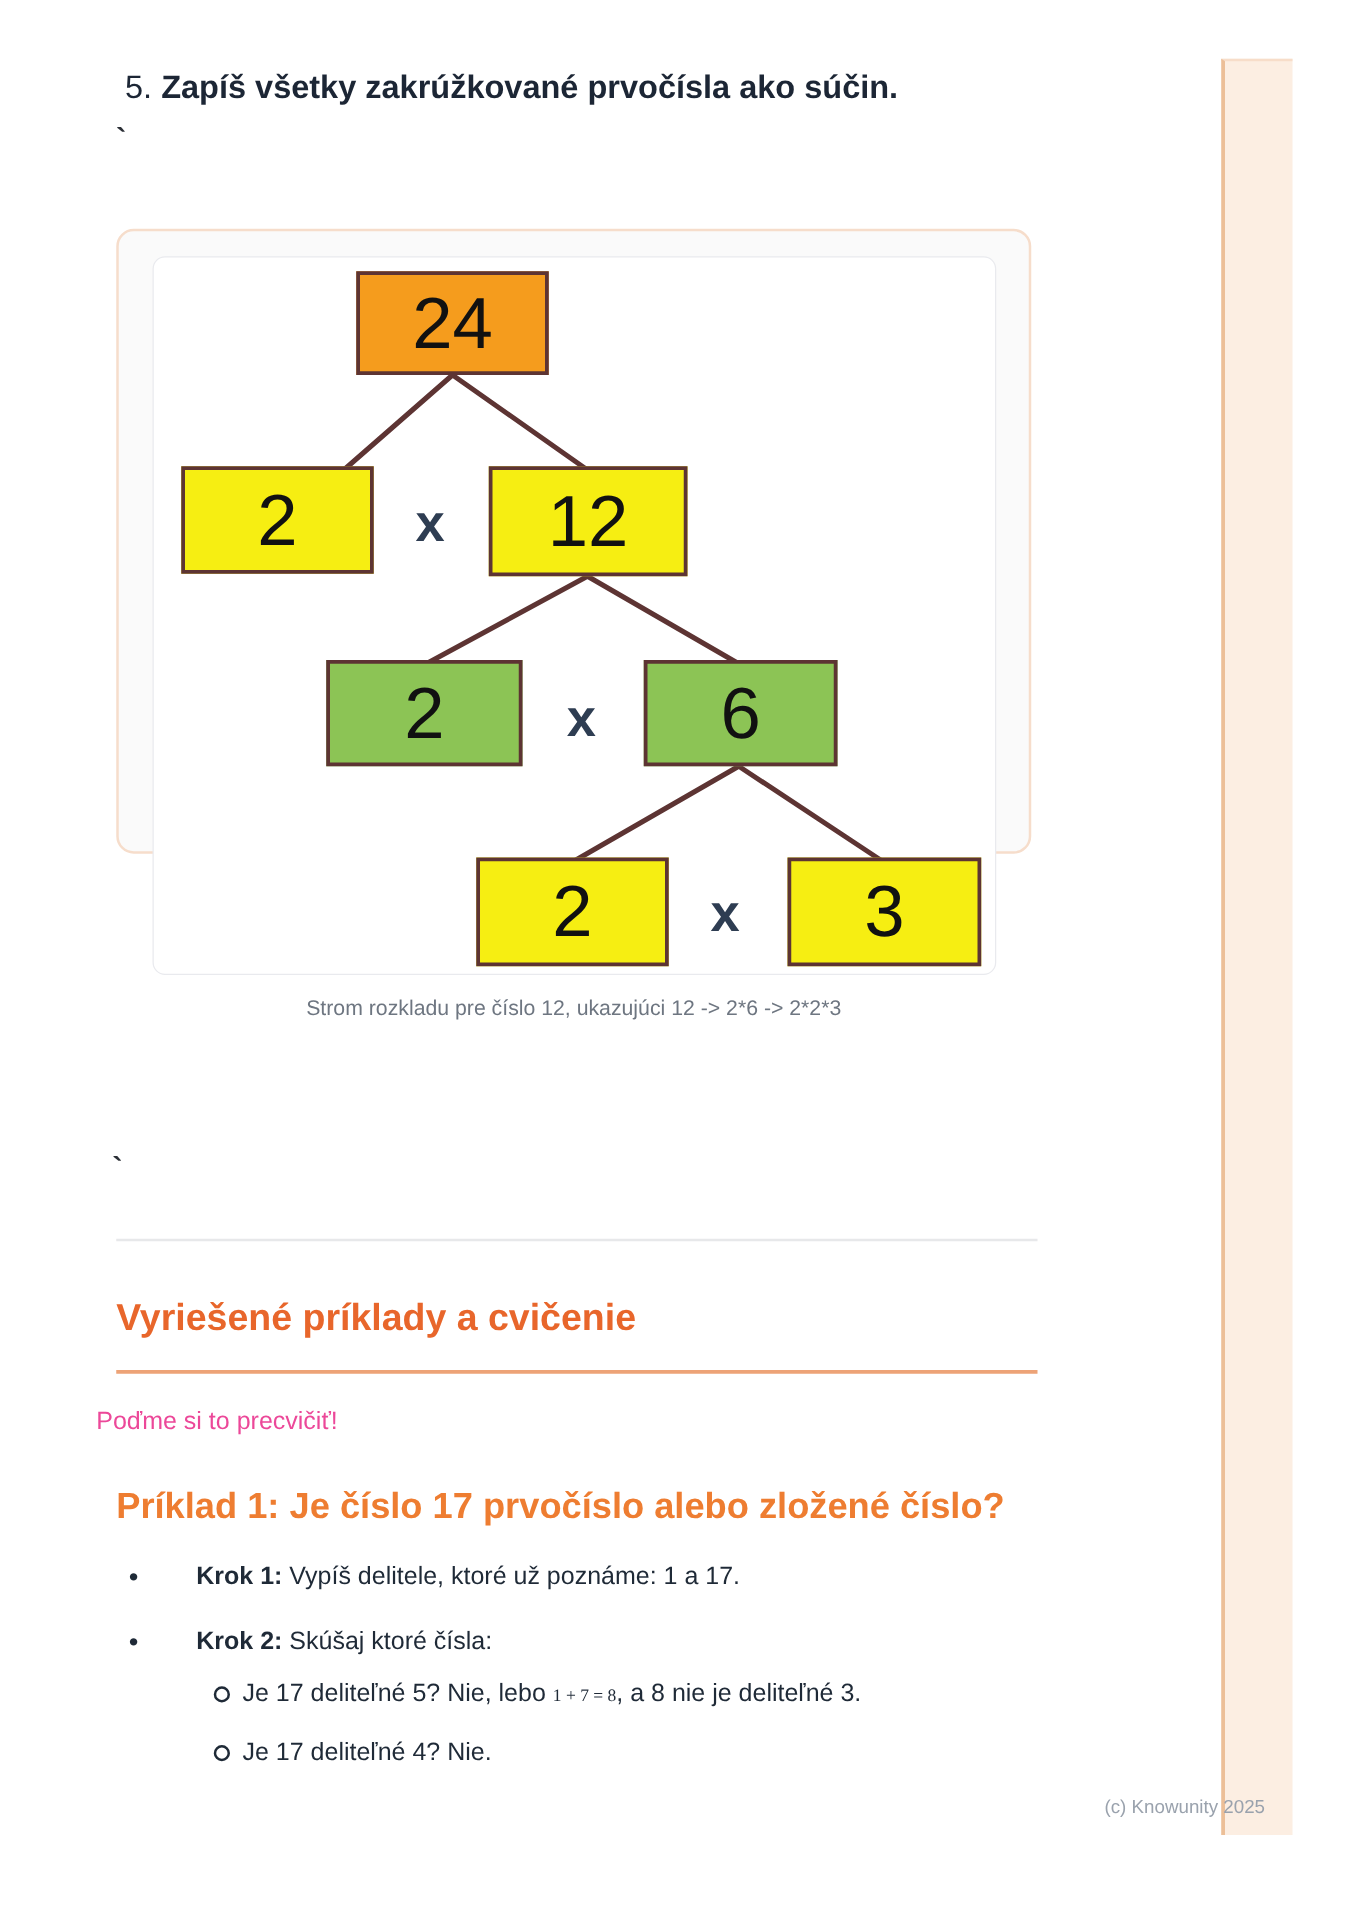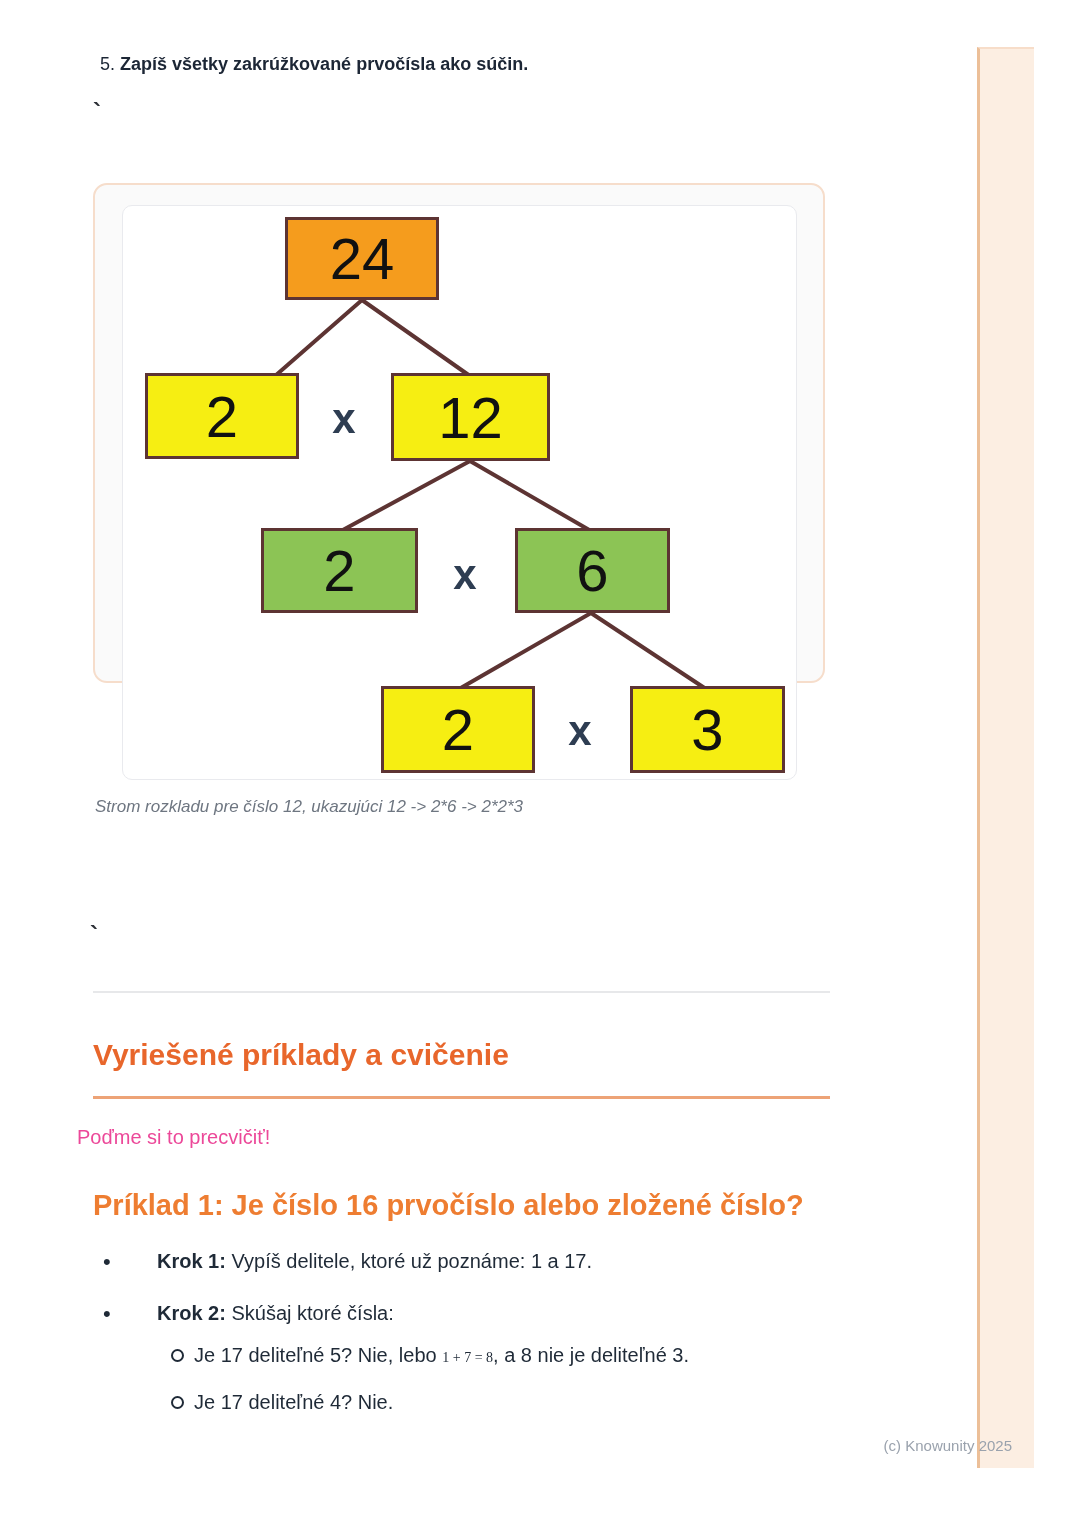--- a/index.html
+++ b/index.html
@@ -21,21 +21,21 @@
     width: 57px; height: 1421px;
     background: #fceee2;
     border-left: 3px solid #ecbf98;
     border-top: 2px solid #f7ddc9;
   }
 
   
   .exercise {
     position: absolute;
     left: 100px; top: 53px;
-    font-size: 18px; line-height: 1.25;
+    font-size: 26px; line-height: 1.25;
     color: #1c2635;
     white-space: nowrap;
   }
   .exercise .num { font-weight: 400; }
   .exercise .txt { font-weight: 700; }
 
   .tick {
     position: absolute;
     font-size: 24px; color: #2b2f36;
     font-weight: 700;
@@ -88,22 +88,21 @@
     font-size: 42px; font-weight: 700; color: #2e3d52;
   }
   .op1 { left: 199px; top: 187px; }
   .op2 { left: 320px; top: 343px; }
   .op3 { left: 435px; top: 499px; }
 
   .figure-caption {
     position: absolute;
     left: 0; top: 612px;
     width: 100%;
-    text-align: left;
-    font-style: italic;
+    text-align: center;
     font-size: 17px;
     color: #6e7681;
   }
 
   .divider {
     position: absolute;
     left: 93px; top: 991px;
     width: 737px; height: 0;
     border-top: 2px solid #e7e8ea;
   }
@@ -217,21 +216,21 @@
 
   <div class="tick tick2">`</div>
 
   <div class="divider"></div>
 
   <h2 class="section-title">Vyriešené príklady a cvičenie</h2>
   <div class="section-underline"></div>
 
   <p class="intro">Poďme si to precvičiť!</p>
 
-  <h3 class="example-title">Príklad 1: Je číslo 16 prvočíslo alebo zložené číslo?</h3>
+  <h3 class="example-title">Príklad 1: Je číslo 17 prvočíslo alebo zložené číslo?</h3>
 
   <ul class="steps">
     <li class="step">
       <span class="lbl">Krok 1:</span><span> Vypíš delitele, ktoré už poznáme: 1 a 17.</span>
     </li>
     <li class="step">
       <span class="lbl">Krok 2:</span><span> Skúšaj ktoré čísla:</span>
       <ul class="substeps">
         <li class="substep">
           <span>Je 17 deliteľné 5? Nie, lebo </span><span class="math">1 + 7 = 8</span><span>, a 8 nie je deliteľné 3.</span>

